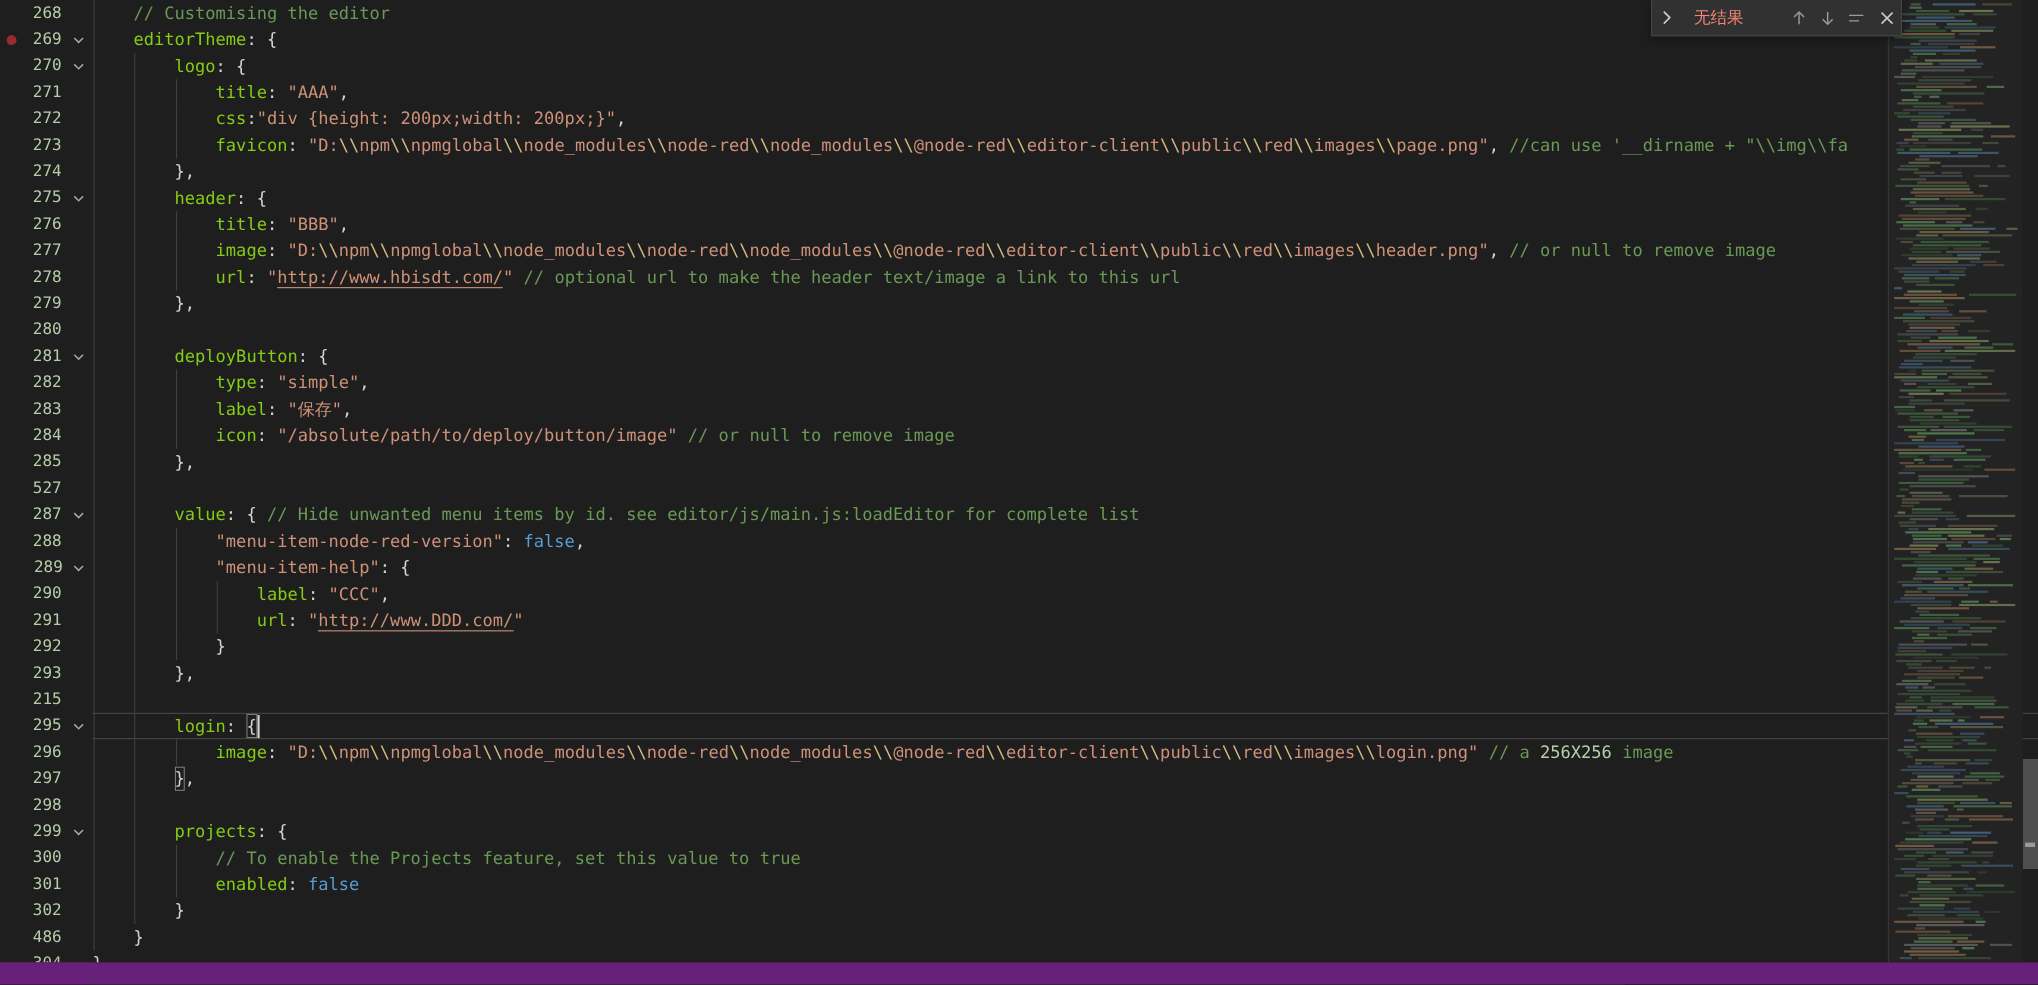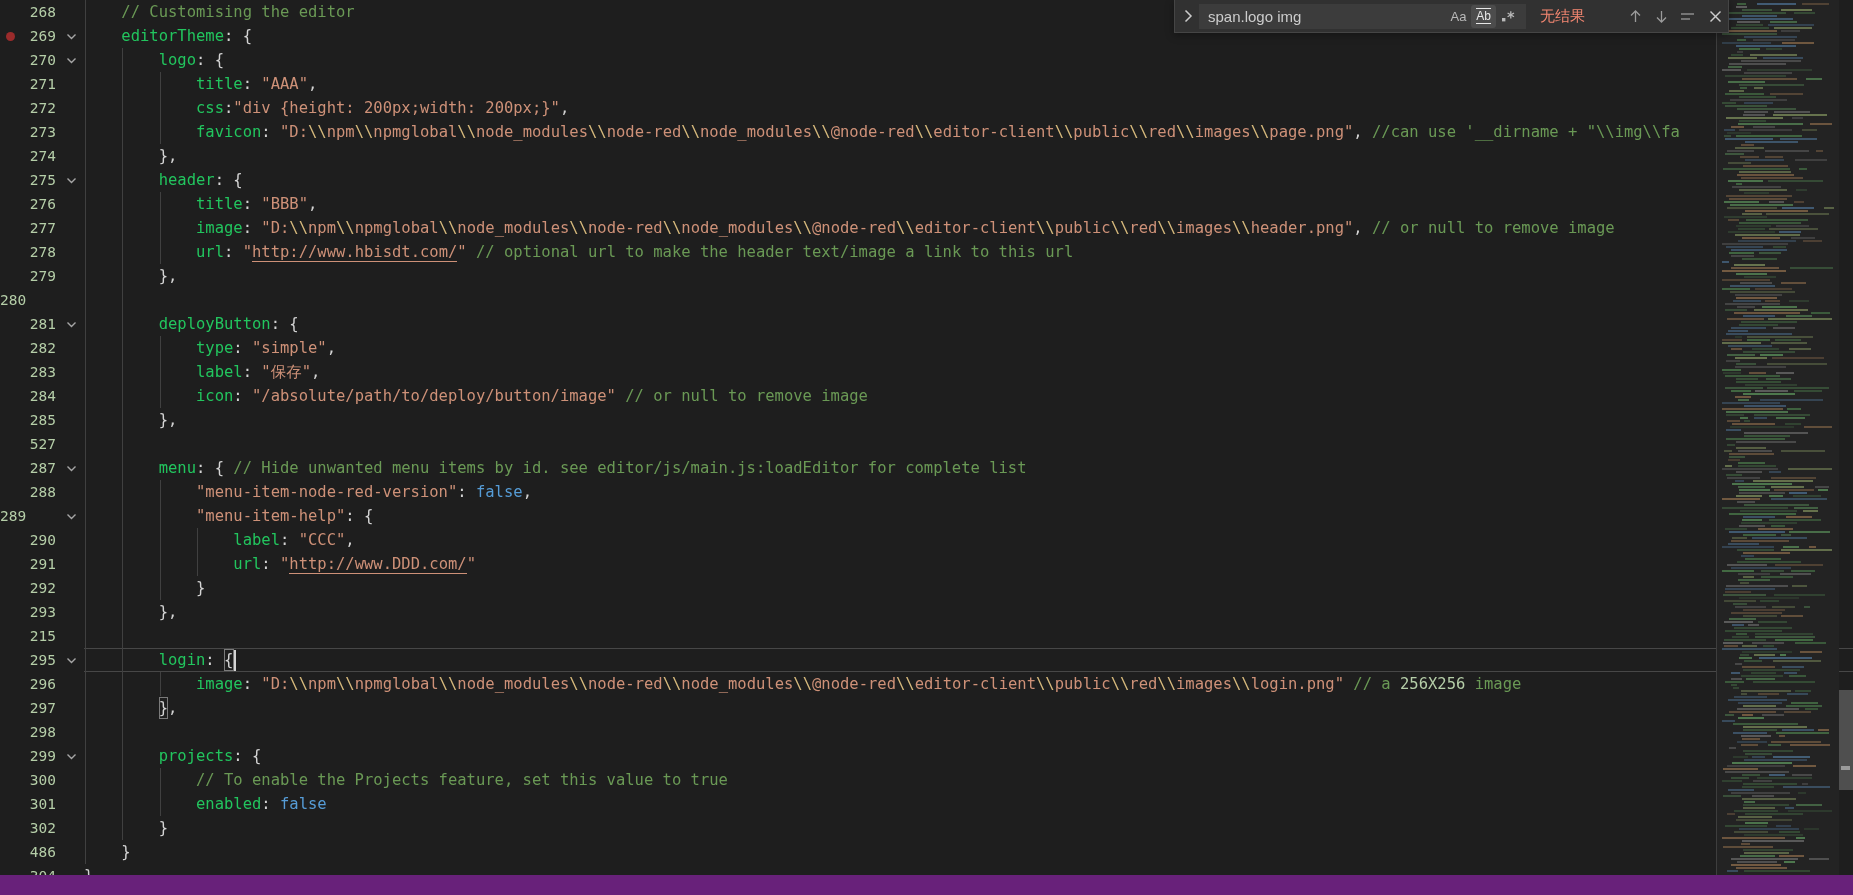--- a/index.html
+++ b/index.html
@@ -78,21 +78,21 @@
   }
   .sel-box {
     position: absolute;
     top: 1px; height: 22px;
     border: 1px solid #7a7a7a;
     box-sizing: border-box;
   }
 
   
   .cmt { color: #6A9955; }
-  .key { color: #22c55e; margin-top: 12px; }
+  .key { color: #84cc16; margin-top: 12px; }
   .kw  { color: #569CD6; }
   .str { color: #CE9178; }
   .num { color: #B5CEA8; }
   .pun { color: #d4d4d4; }
   .esc { color: #D7BA7D; }
   .lnk2 { color: #CE9178; border-bottom: 1px solid #CE9178; }
 
   
   .minimap {
     position: absolute; top: 0; right: 14px;
@@ -233,34 +233,34 @@
         <div class="row" style="top: 96px; position: absolute; left: 0px; right: 0px;"><div class="gutter"><span class="num" style="position: absolute; left: 0px; width: 56px; text-align: right;">272</span></div><div class="indent-guides"><div class="ig" style="left: 1px;"></div><div class="ig" style="left: 38.4px;"></div><div class="ig" style="left: 75.8px;"></div></div><div class="content"><span class="pun">            </span><span class="key">css</span><span class="pun">:</span><span class="str">"div {height: </span><span class="str">200px;width: 200px;}"</span><span class="pun">,</span></div></div>
         <div class="row" style="top: 120px; position: absolute; left: 0px; right: 0px;"><div class="gutter"><span class="num" style="position: absolute; left: 0px; width: 56px; text-align: right;">273</span></div><div class="indent-guides"><div class="ig" style="left: 1px;"></div><div class="ig" style="left: 38.4px;"></div><div class="ig" style="left: 75.8px;"></div></div><div class="content"><span class="pun">            </span><span class="key">favicon</span><span class="pun">: </span><span class="str">"D:</span><span class="esc">\\</span><span class="str">npm</span><span class="esc">\\</span><span class="str">npmglobal</span><span class="esc">\\</span><span class="str">node_modules</span><span class="esc">\\</span><span class="str">node-red</span><span class="esc">\\</span><span class="str">node_modules</span><span class="esc">\\</span><span class="str">@node-red</span><span class="esc">\\</span><span class="str">editor-client</span><span class="esc">\\</span><span class="str">public</span><span class="esc">\\</span><span class="str">red</span><span class="esc">\\</span><span class="str">images</span><span class="esc">\\</span><span class="str">page.png"</span><span class="pun">, </span><span class="cmt">//can use '__dirname + "\\img\\fa</span></div></div>
         <div class="row" style="top: 144px; position: absolute; left: 0px; right: 0px;"><div class="gutter"><span class="num" style="position: absolute; left: 0px; width: 56px; text-align: right;">274</span></div><div class="indent-guides"><div class="ig" style="left: 1px;"></div><div class="ig" style="left: 38.4px;"></div></div><div class="content"><span class="pun">        </span><span class="pun">},</span></div></div>
         <div class="row" style="top: 168px; position: absolute; left: 0px; right: 0px;"><div class="gutter"><span class="num" style="position: absolute; left: 0px; width: 56px; text-align: right;">275</span></div><div class="fold"><svg width="13" height="13" viewBox="0 0 13 13">
               <path d="M2.5 4.5 L6.5 8.5 L10.5 4.5" stroke="#a6a6a6" stroke-width="1.4" fill="none"></path>
             </svg></div><div class="indent-guides"><div class="ig" style="left: 1px;"></div><div class="ig" style="left: 38.4px;"></div></div><div class="content"><span class="pun">        </span><span class="key">header</span><span class="pun">: {</span></div></div>
         <div class="row" style="top: 192px; position: absolute; left: 0px; right: 0px;"><div class="gutter"><span class="num" style="position: absolute; left: 0px; width: 56px; text-align: right;">276</span></div><div class="indent-guides"><div class="ig" style="left: 1px;"></div><div class="ig" style="left: 38.4px;"></div><div class="ig" style="left: 75.8px;"></div></div><div class="content"><span class="pun">            </span><span class="key">title</span><span class="pun">: </span><span class="str">"BBB"</span><span class="pun">,</span></div></div>
         <div class="row" style="top: 216px; position: absolute; left: 0px; right: 0px;"><div class="gutter"><span class="num" style="position: absolute; left: 0px; width: 56px; text-align: right;">277</span></div><div class="indent-guides"><div class="ig" style="left: 1px;"></div><div class="ig" style="left: 38.4px;"></div><div class="ig" style="left: 75.8px;"></div></div><div class="content"><span class="pun">            </span><span class="key">image</span><span class="pun">: </span><span class="str">"D:</span><span class="esc">\\</span><span class="str">npm</span><span class="esc">\\</span><span class="str">npmglobal</span><span class="esc">\\</span><span class="str">node_modules</span><span class="esc">\\</span><span class="str">node-red</span><span class="esc">\\</span><span class="str">node_modules</span><span class="esc">\\</span><span class="str">@node-red</span><span class="esc">\\</span><span class="str">editor-client</span><span class="esc">\\</span><span class="str">public</span><span class="esc">\\</span><span class="str">red</span><span class="esc">\\</span><span class="str">images</span><span class="esc">\\</span><span class="str">header.png"</span><span class="pun">, </span><span class="cmt">// or null to remove image</span></div></div>
         <div class="row" style="top: 240px; position: absolute; left: 0px; right: 0px;"><div class="gutter"><span class="num" style="position: absolute; left: 0px; width: 56px; text-align: right;">278</span></div><div class="indent-guides"><div class="ig" style="left: 1px;"></div><div class="ig" style="left: 38.4px;"></div><div class="ig" style="left: 75.8px;"></div></div><div class="content"><span class="pun">            </span><span class="key">url</span><span class="pun">: </span><span class="str">"</span><span class="lnk2">http://www.hbisdt.com/</span><span class="str">" </span><span class="cmt">// optional url to make the header text/image a link to this url</span></div></div>
         <div class="row" style="top: 264px; position: absolute; left: 0px; right: 0px;"><div class="gutter"><span class="num" style="position: absolute; left: 0px; width: 56px; text-align: right;">279</span></div><div class="indent-guides"><div class="ig" style="left: 1px;"></div><div class="ig" style="left: 38.4px;"></div></div><div class="content"><span class="pun">        </span><span class="pun">},</span></div></div>
-        <div class="row" style="top: 288px; position: absolute; left: 0px; right: 0px;"><div class="gutter"><span class="num" style="position: absolute; left: 0px; width: 56px; text-align: left;">280</span></div><div class="indent-guides"><div class="ig" style="left: 1px;"></div><div class="ig" style="left: 38.4px;"></div></div><div class="content"></div></div>
+        <div class="row" style="top: 288px; position: absolute; left: 0px; right: 0px;"><div class="gutter"><span class="num" style="position: absolute; left: 0px; width: 56px; text-align: right;">280</span></div><div class="indent-guides"><div class="ig" style="left: 1px;"></div><div class="ig" style="left: 38.4px;"></div></div><div class="content"></div></div>
         <div class="row" style="top: 312px; position: absolute; left: 0px; right: 0px;"><div class="gutter"><span class="num" style="position: absolute; left: 0px; width: 56px; text-align: right;">281</span></div><div class="fold"><svg width="13" height="13" viewBox="0 0 13 13">
               <path d="M2.5 4.5 L6.5 8.5 L10.5 4.5" stroke="#a6a6a6" stroke-width="1.4" fill="none"></path>
             </svg></div><div class="indent-guides"><div class="ig" style="left: 1px;"></div><div class="ig" style="left: 38.4px;"></div></div><div class="content"><span class="pun">        </span><span class="key">deployButton</span><span class="pun">: {</span></div></div>
         <div class="row" style="top: 336px; position: absolute; left: 0px; right: 0px;"><div class="gutter"><span class="num" style="position: absolute; left: 0px; width: 56px; text-align: right;">282</span></div><div class="indent-guides"><div class="ig" style="left: 1px;"></div><div class="ig" style="left: 38.4px;"></div><div class="ig" style="left: 75.8px;"></div></div><div class="content"><span class="pun">            </span><span class="key">type</span><span class="pun">: </span><span class="str">"simple"</span><span class="pun">,</span></div></div>
         <div class="row" style="top: 360px; position: absolute; left: 0px; right: 0px;"><div class="gutter"><span class="num" style="position: absolute; left: 0px; width: 56px; text-align: right;">283</span></div><div class="indent-guides"><div class="ig" style="left: 1px;"></div><div class="ig" style="left: 38.4px;"></div><div class="ig" style="left: 75.8px;"></div></div><div class="content"><span class="pun">            </span><span class="key">label</span><span class="pun">: </span><span class="str">"保存"</span><span class="pun">,</span></div></div>
         <div class="row" style="top: 384px; position: absolute; left: 0px; right: 0px;"><div class="gutter"><span class="num" style="position: absolute; left: 0px; width: 56px; text-align: right;">284</span></div><div class="indent-guides"><div class="ig" style="left: 1px;"></div><div class="ig" style="left: 38.4px;"></div><div class="ig" style="left: 75.8px;"></div></div><div class="content"><span class="pun">            </span><span class="key">icon</span><span class="pun">: </span><span class="str">"/absolute/path/to/deploy/button/image"</span><span class="pun"> </span><span class="cmt">// or null to remove image</span></div></div>
         <div class="row" style="top: 408px; position: absolute; left: 0px; right: 0px;"><div class="gutter"><span class="num" style="position: absolute; left: 0px; width: 56px; text-align: right;">285</span></div><div class="indent-guides"><div class="ig" style="left: 1px;"></div><div class="ig" style="left: 38.4px;"></div></div><div class="content"><span class="pun">        </span><span class="pun">},</span></div></div>
         <div class="row" style="top: 432px; position: absolute; left: 0px; right: 0px;"><div class="gutter"><span class="num" style="position: absolute; left: 0px; width: 56px; text-align: right;">527</span></div><div class="indent-guides"><div class="ig" style="left: 1px;"></div><div class="ig" style="left: 38.4px;"></div></div><div class="content"></div></div>
         <div class="row" style="top: 456px; position: absolute; left: 0px; right: 0px;"><div class="gutter"><span class="num" style="position: absolute; left: 0px; width: 56px; text-align: right;">287</span></div><div class="fold"><svg width="13" height="13" viewBox="0 0 13 13">
               <path d="M2.5 4.5 L6.5 8.5 L10.5 4.5" stroke="#a6a6a6" stroke-width="1.4" fill="none"></path>
-            </svg></div><div class="indent-guides"><div class="ig" style="left: 1px;"></div><div class="ig" style="left: 38.4px;"></div></div><div class="content"><span class="pun">        </span><span class="key">menu</span><span class="pun">: { </span><span class="cmt">// Hide unwanted menu items by id. see editor/js/main.js:loadEditor for complete list</span></div></div>
+            </svg></div><div class="indent-guides"><div class="ig" style="left: 1px;"></div><div class="ig" style="left: 38.4px;"></div></div><div class="content"><span class="pun">        </span><span class="key">value</span><span class="pun">: { </span><span class="cmt">// Hide unwanted menu items by id. see editor/js/main.js:loadEditor for complete list</span></div></div>
         <div class="row" style="top: 480px; position: absolute; left: 0px; right: 0px;"><div class="gutter"><span class="num" style="position: absolute; left: 0px; width: 56px; text-align: right;">288</span></div><div class="indent-guides"><div class="ig" style="left: 1px;"></div><div class="ig" style="left: 38.4px;"></div><div class="ig" style="left: 75.8px;"></div></div><div class="content"><span class="pun">            </span><span class="str">"menu-item-node-red-version"</span><span class="pun">: </span><span class="kw">false</span><span class="pun">,</span></div></div>
-        <div class="row" style="top: 504px; position: absolute; left: 0px; right: 0px;"><div class="gutter"><span class="num" style="position: absolute; left: 0px; width: 56px; text-align: left;">289</span></div><div class="fold"><svg width="13" height="13" viewBox="0 0 13 13">
+        <div class="row" style="top: 504px; position: absolute; left: 0px; right: 0px;"><div class="gutter"><span class="num" style="position: absolute; left: 16px; width: 56px; text-align: center;">289</span></div><div class="fold"><svg width="13" height="13" viewBox="0 0 13 13">
               <path d="M2.5 4.5 L6.5 8.5 L10.5 4.5" stroke="#a6a6a6" stroke-width="1.4" fill="none"></path>
             </svg></div><div class="indent-guides"><div class="ig" style="left: 1px;"></div><div class="ig" style="left: 38.4px;"></div><div class="ig" style="left: 75.8px;"></div></div><div class="content"><span class="pun">            </span><span class="str">"menu-item-help"</span><span class="pun">: {</span></div></div>
         <div class="row" style="top: 528px; position: absolute; left: 0px; right: 0px;"><div class="gutter"><span class="num" style="position: absolute; left: 0px; width: 56px; text-align: right;">290</span></div><div class="indent-guides"><div class="ig" style="left: 1px;"></div><div class="ig" style="left: 38.4px;"></div><div class="ig" style="left: 75.8px;"></div><div class="ig" style="left: 113.2px;"></div></div><div class="content"><span class="pun">                </span><span class="key">label</span><span class="pun">: </span><span class="str">"CCC"</span><span class="pun">,</span></div></div>
         <div class="row" style="top: 552px; position: absolute; left: 0px; right: 0px;"><div class="gutter"><span class="num" style="position: absolute; left: 0px; width: 56px; text-align: right;">291</span></div><div class="indent-guides"><div class="ig" style="left: 1px;"></div><div class="ig" style="left: 38.4px;"></div><div class="ig" style="left: 75.8px;"></div><div class="ig" style="left: 113.2px;"></div></div><div class="content"><span class="pun">                </span><span class="key">url</span><span class="pun">: </span><span class="str">"</span><span class="lnk2">http://www.DDD.com/</span><span class="str">"</span></div></div>
         <div class="row" style="top: 576px; position: absolute; left: 0px; right: 0px;"><div class="gutter"><span class="num" style="position: absolute; left: 0px; width: 56px; text-align: right;">292</span></div><div class="indent-guides"><div class="ig" style="left: 1px;"></div><div class="ig" style="left: 38.4px;"></div><div class="ig" style="left: 75.8px;"></div></div><div class="content"><span class="pun">            </span><span class="pun">}</span></div></div>
         <div class="row" style="top: 600px; position: absolute; left: 0px; right: 0px;"><div class="gutter"><span class="num" style="position: absolute; left: 0px; width: 56px; text-align: right;">293</span></div><div class="indent-guides"><div class="ig" style="left: 1px;"></div><div class="ig" style="left: 38.4px;"></div></div><div class="content"><span class="pun">        </span><span class="pun">},</span></div></div>
         <div class="row" style="top: 624px; position: absolute; left: 0px; right: 0px;"><div class="gutter"><span class="num" style="position: absolute; left: 0px; width: 56px; text-align: right;">215</span></div><div class="indent-guides"><div class="ig" style="left: 1px;"></div><div class="ig" style="left: 38.4px;"></div></div><div class="content"></div></div>
         <div class="row current" style="top: 648px; position: absolute; left: 0px; right: 0px;"><div class="linehl"></div><div class="gutter"><span class="num" style="position: absolute; left: 0px; width: 56px; text-align: right;">295</span></div><div class="fold"><svg width="13" height="13" viewBox="0 0 13 13">
               <path d="M2.5 4.5 L6.5 8.5 L10.5 4.5" stroke="#a6a6a6" stroke-width="1.4" fill="none"></path>
             </svg></div><div class="indent-guides"><div class="ig" style="left: 1px;"></div><div class="ig" style="left: 38.4px;"></div></div><div class="content"><span class="pun">        </span><span class="key">login</span><span class="pun">: </span><span class="pun">{</span></div><div class="cursor" style="left: 233.6px;"></div><div class="sel-box" style="left: 224.25px; width: 9.35px;"></div></div>
@@ -762,41 +762,20 @@
   <div class="hscroll">
     <div class="hthumb" id="hthumb" style="width: 1393px;"></div>
   </div>
 
   <div class="find-widget">
     <div class="find-toggle">
       <svg width="11" height="14" viewBox="0 0 11 14">
           <path d="M2.5 1.5 L8 7 L2.5 12.5" stroke="#cccccc" stroke-width="1.5" fill="none"></path>
         </svg>
     </div>
-    <div class="find-input-box">
-      <input class="find-input" id="find-input" placeholder="查找" value="span.logo img" style="">
-      <div class="find-opts">
-        <div class="find-opt">
-            <span>Aa</span>
-          </div>
-        <div class="find-opt active">
-            <span class="u">Ab</span>
-          </div>
-        <div class="find-opt">
-          <svg width="15" height="15" viewBox="0 0 15 15">
-            <rect x="1" y="9" width="3.4" height="3.4" fill="#b9b9b9"></rect>
-            <g stroke="#b9b9b9" stroke-width="1.3">
-              <line x1="9.8" y1="2.2" x2="9.8" y2="9.4"></line>
-              <line x1="6.6" y1="4" x2="13" y2="7.7"></line>
-              <line x1="13" y1="4" x2="6.6" y2="7.7"></line>
-            </g>
-          </svg>
-        </div>
-      </div>
-    </div>
     <div class="find-count">无结果</div>
     <div class="find-actions">
       <div class="find-btn">
         <svg width="17" height="17" viewBox="0 0 17 17">
             <g stroke="#9b9b9b" stroke-width="1.3" fill="none">
               <line x1="8.5" y1="3" x2="8.5" y2="14"></line>
               <path d="M4 7.5 L8.5 3 L13 7.5"></path>
             </g>
           </svg>
       </div>

